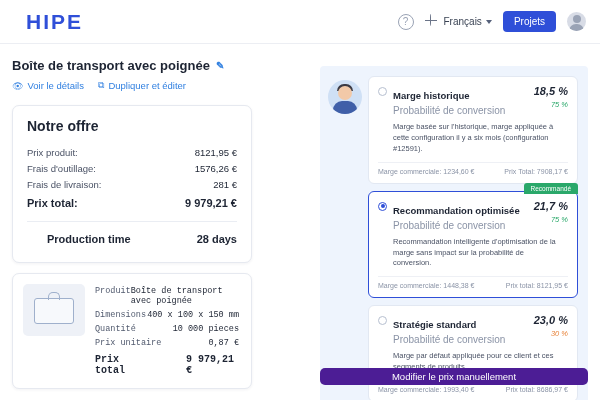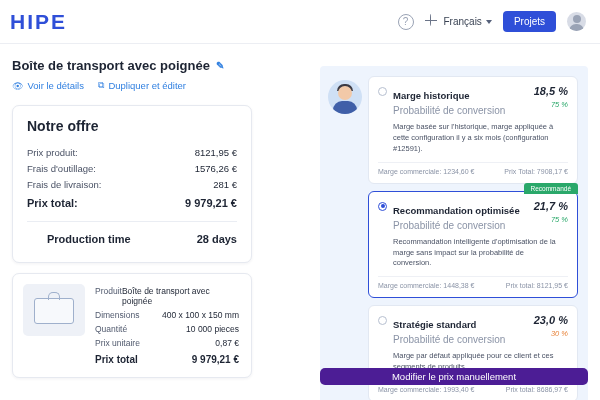--- a/index.html
+++ b/index.html
@@ -8,21 +8,21 @@
     background: #ffffff;
     font-family: "Liberation Sans", sans-serif;
     overflow: hidden;
   }
   .app { position: relative; width: 600px; height: 400px; background: #fff; }
 
   
   .header {
     height: 44px;
     display: flex; align-items: center;
-    padding: 0 14px 0 10px;
+    padding: 0 14px 0 26px;
     border-bottom: 1px solid #eceef3;
     background: #fff;
   }
   .logo {
     font-size: 21px; font-weight: bold; letter-spacing: 2px;
     color: #2f4fd8;
   }
   .header-right {
     margin-left: auto;
     display: flex; align-items: center; gap: 11px;
@@ -121,21 +121,21 @@
     position: absolute; left: 11px; top: 14px;
     width: 40px; height: 26px; border: 1.6px solid #9fb0cc;
     border-radius: 3px; background: #f7f9fc;
   }
   .thumb .handle {
     position: absolute; left: 25px; top: 8px;
     width: 12px; height: 8px;
     border: 1.6px solid #9fb0cc; border-bottom: none;
     border-radius: 5px 5px 0 0;
   }
-  .prod-rows { flex: 1; }
+  .prod-rows { flex: 1; font-family: Liberation Mono, monospace; }
   .prow {
     display: flex; justify-content: space-between;
     font-size: 8.5px; color: #515a6e; padding: 2px 0;
   }
   .prow .v { color: #1d2433; }
   .prow.tot { font-size: 10px; font-weight: bold; color: #1d2433; padding-top: 4px; gap: 38px; }
 
   
   .right-panel {
     position: absolute; left: 320px; top: 66px;

